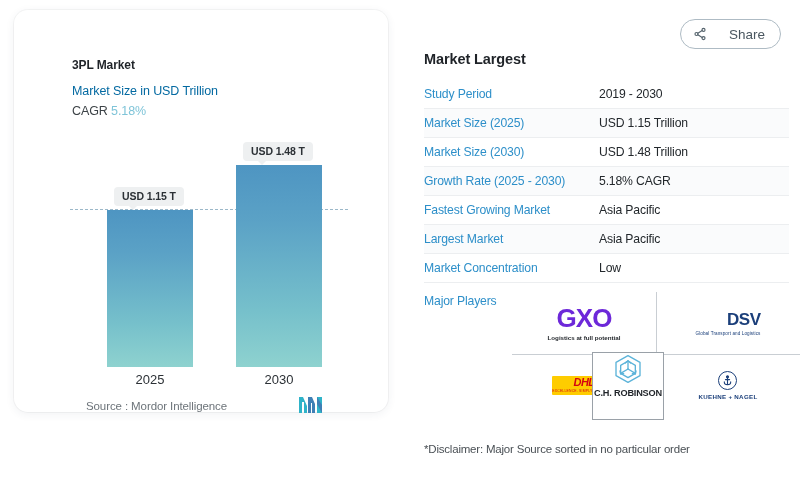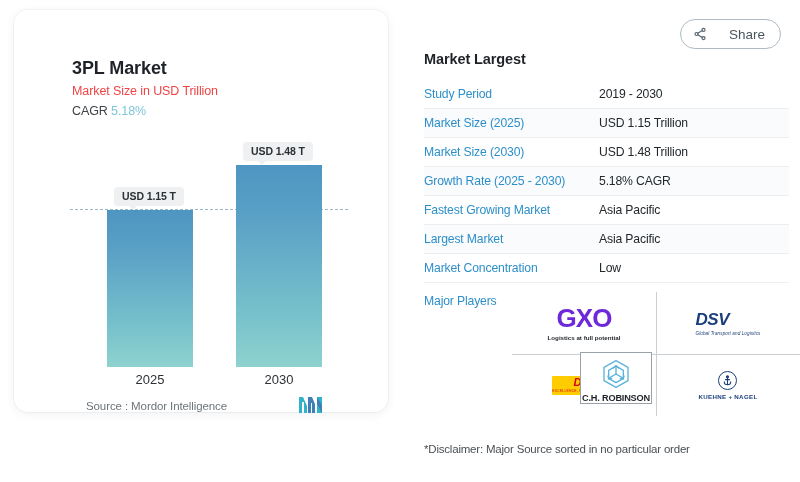--- a/index.html
+++ b/index.html
@@ -14,25 +14,25 @@
   
   .chart-card {
     position: absolute; left: 14px; top: 10px;
     width: 374px; height: 402px;
     background: #ffffff;
     border-radius: 14px;
     box-shadow: 0 0 0 1px rgba(0,0,0,0.035), 0 2px 10px rgba(40,60,90,0.07);
   }
   .chart-title {
     position: absolute; left: 58px; top: 48px;
-    font-size: 18px; font-weight: bold; color: #1f2328; letter-spacing: -0.1px;
+    font-size: 12px; font-weight: bold; color: #1f2328; letter-spacing: -0.1px;
   }
   .chart-sub {
     position: absolute; left: 58px; top: 74px;
-    font-size: 12.5px; color: #ef4444; letter-spacing: -0.1px;
+    font-size: 12.5px; color: #0369a1; letter-spacing: -0.1px;
   }
   .chart-cagr {
     position: absolute; left: 58px; top: 94px;
     font-size: 12.5px; color: #3d4347; letter-spacing: -0.1px;
   }
   .chart-cagr .val { color: #7fc4d8; }
 
   .plot { position: absolute; left: 0; top: 0; width: 374px; height: 402px; }
 
   .dashline {
@@ -130,21 +130,21 @@
   .gxo { text-align: center; }
   .gxo .word {
     font-size: 26px; font-weight: bold; color: #6d28d9;
     letter-spacing: -1px; line-height: 1;
   }
   .gxo .tag {
     margin-top: 3px; font-size: 6.2px; font-weight: bold; color: #1f2328;
     letter-spacing: 0px;
   }
   
-  .dsv { text-align: left; font-style: italic; }
+  .dsv { text-align: right; }
   .dsv .word {
     font-size: 17px; font-weight: bold; color: #1b3f7a;
     letter-spacing: -0.5px; line-height: 1;
   }
   .dsv .tag { margin-top: 3px; font-size: 4.6px; color: #1b3f7a; letter-spacing: 0.1px; }
   
   .dhl {
     width: 64px; height: 19px; background: #fecc00;
     display:flex; flex-direction: column; align-items:center; justify-content:center;
     border-radius: 1px;
@@ -159,24 +159,24 @@
   .kn .circ {
     width: 19px; height: 19px; border: 1.4px solid #1b3f7a; border-radius: 50%;
     margin: 0 auto; display:flex; align-items:center; justify-content:center;
   }
   .kn .word {
     margin-top: 3px; font-size: 6.2px; font-weight: bold; color: #1b3f7a;
     letter-spacing: 0.3px;
   }
   
   .chr-box {
-    position: absolute; left: 156px; top: 352px;
-    width: 72px; height: 52px;
+    position: absolute; left: 168px; top: 352px;
+    width: 72px; height: 68px;
     background: #ffffff; border: 1px solid #9aa1a8;
-    display: flex; flex-direction: column; align-items: center; justify-content: flex-end;
+    display: flex; flex-direction: column; align-items: center; justify-content: flex-start;
     z-index: 3;
   }
   .chr-box .word {
     margin-top: 3px; font-size: 9.2px; font-weight: bold; color: #1f2328;
     letter-spacing: -0.2px;
   }
 
   .disclaimer {
     position: absolute; left: 0; top: 443px;
     font-size: 11.5px; color: #4a5055; letter-spacing: -0.2px;

